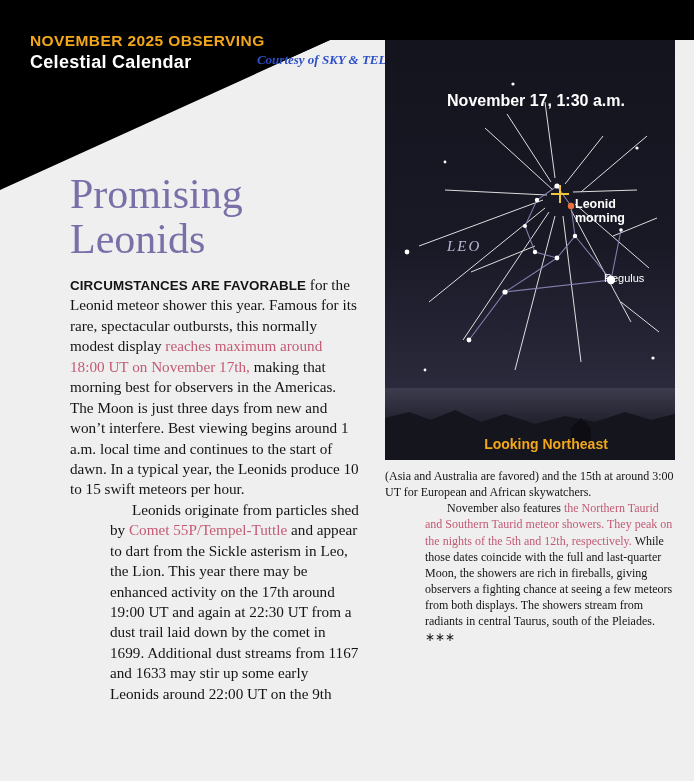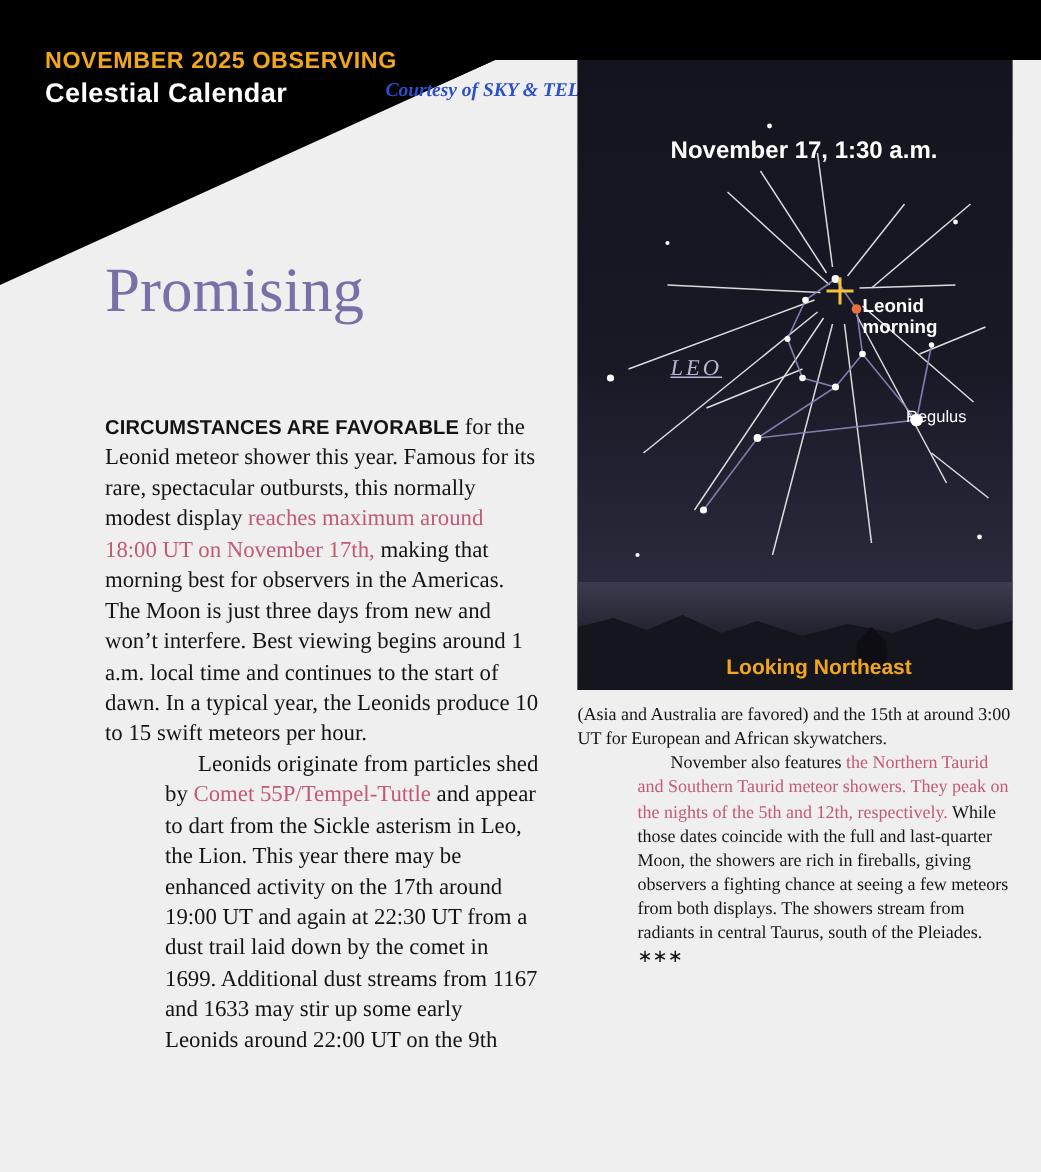--- a/index.html
+++ b/index.html
@@ -153,21 +153,20 @@
   }
   .label-leo {
     position: absolute;
     left: 62px; top: 198px;
     color: #b9b6d4;
     font-family: "Liberation Serif", serif;
     font-style: italic;
     font-size: 15px;
     letter-spacing: 2px;
     z-index: 8;
-    text-decoration: underline;
   }
   .label-radiant {
     position: absolute;
     left: 190px; top: 157px;
     color: #ffffff;
     font-family: "Liberation Sans", sans-serif;
     font-weight: bold;
     font-size: 12.5px;
     line-height: 1.15;
     z-index: 8;
@@ -197,20 +196,21 @@
 
 <div class="hdr-black"></div>
 <div class="hdr-black2"></div>
 
 <div class="courtesy">Courtesy of SKY &amp; TELESCOPE</div>
 <div class="kicker">NOVEMBER 2025 OBSERVING</div>
 <div class="kicker-sub">Celestial Calendar</div>
 
 <div class="headline">
   <span>Promising</span><br>
+  <span>Leonids</span>
 </div>
 
 <div class="col-left">
   <p>
     <span class="lede">CIRCUMSTANCES ARE FAVORABLE</span>
     <span>for the Leonid meteor shower this year. Famous for its rare, spectacular outbursts, this normally modest display </span><span class="hl">reaches maximum around 18:00 UT on November 17th,</span><span> making that morning best for observers in the Americas. The Moon is just three days from new and won’t interfere. Best viewing begins around 1 a.m. local time and continues to the start of dawn. In a typical year, the Leonids produce 10 to 15 swift meteors per hour.</span>
   </p>
   <p class="indent">
     <span>Leonids originate from particles shed by </span><span class="hl">Comet 55P/Tempel-Tuttle</span><span> and appear to dart from the Sickle asterism in Leo, the Lion. This year there may be enhanced activity on the 17th around 19:00 UT and again at 22:30 UT from a dust trail laid down by the comet in 1699. Additional dust streams from 1167 and 1633 may stir up some early Leonids around 22:00 UT on the 9th</span>
   </p>

